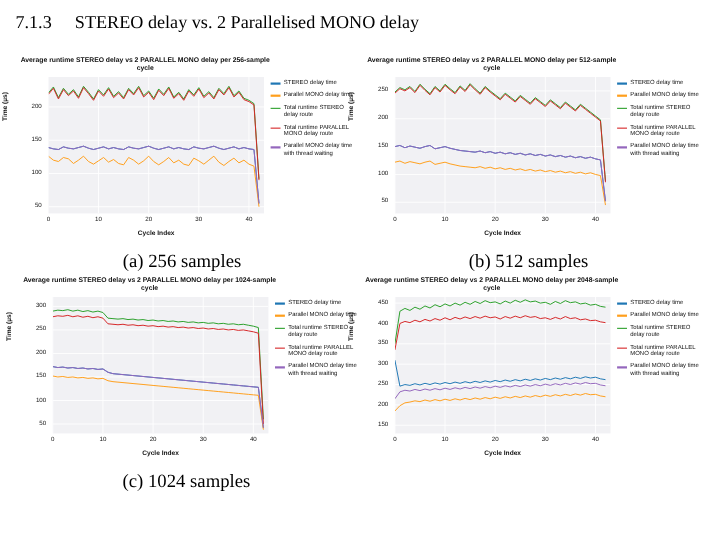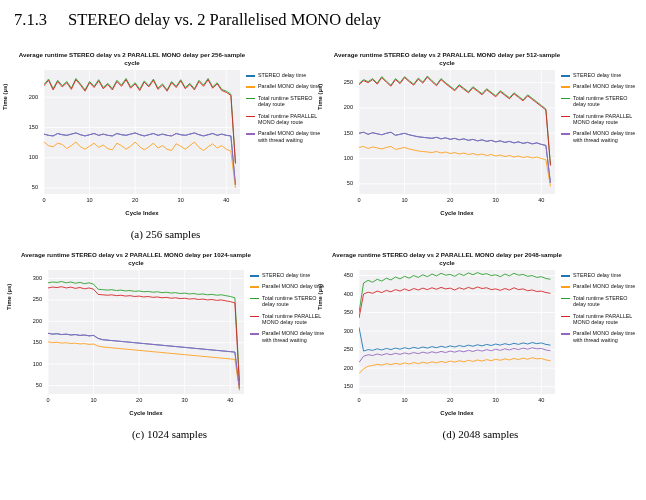--- a/index.html
+++ b/index.html
@@ -139,21 +139,21 @@
     line-height: 6.4px;
     color: #111;
   }
   .subcaption {
     position: absolute;
     left: 0;
     top: 182px;
     width: 315px;
     text-align: center;
     font-family: "Liberation Serif", serif;
-    font-size: 11px;
+    font-size: 17px;
   }
   .figure-caption {
     position: absolute;
     left: 14px;
     top: 452px;
     width: 618px;
     font-family: "Liberation Serif", serif;
     font-size: 13.2px;
     line-height: 18px;
   }
@@ -277,20 +277,21 @@
           <div class="ytick" style="left: 0px; top: 109.071px;">100</div>
           <div class="ytick" style="left: 0px; top: 83.7653px;">150</div>
           <div class="ytick" style="left: 0px; top: 58.4592px;">200</div>
           <div class="ytick" style="left: 0px; top: 33.1531px;">250</div>
           <div class="xtick" style="left: 26px; top: 151px;">0</div>
           <div class="xtick" style="left: 71.5814px; top: 151px;">10</div>
           <div class="xtick" style="left: 117.163px; top: 151px;">20</div>
           <div class="xtick" style="left: 162.744px; top: 151px;">30</div>
           <div class="xtick" style="left: 208.326px; top: 151px;">40</div>
         </div>
+      <div class="subcaption">(b) 512 samples</div>
     </div>
 
     <div class="subfig c">
       <div class="chart-wrap">
         <div class="chart-title">Average runtime STEREO delay vs 2 PARALLEL MONO delay per 1024-sample cycle</div>
         <div class="ylabel">Time (µs)</div>
         <div class="plot-area" id="plot-c">
             <svg width="196" height="124" viewBox="0 0 196 124">
               <line x1="0" x2="196" y1="115.44827586206897" y2="115.44827586206897" stroke="#ffffff" stroke-width="0.8"></line>
               <line x1="0" x2="196" y1="94.06896551724138" y2="94.06896551724138" stroke="#ffffff" stroke-width="0.8"></line>
@@ -402,19 +403,18 @@
           <div class="ytick" style="left: 0px; top: 81.5746px;">300</div>
           <div class="ytick" style="left: 0px; top: 63.0672px;">350</div>
           <div class="ytick" style="left: 0px; top: 44.5597px;">400</div>
           <div class="ytick" style="left: 0px; top: 26.0522px;">450</div>
           <div class="xtick" style="left: 26px; top: 151px;">0</div>
           <div class="xtick" style="left: 71.5814px; top: 151px;">10</div>
           <div class="xtick" style="left: 117.163px; top: 151px;">20</div>
           <div class="xtick" style="left: 162.744px; top: 151px;">30</div>
           <div class="xtick" style="left: 208.326px; top: 151px;">40</div>
         </div>
-      <div class="subcaption">(d) 2048 samples</div>
     </div>
 
   </div>
 
 
 </div>
 
 </body></html>

